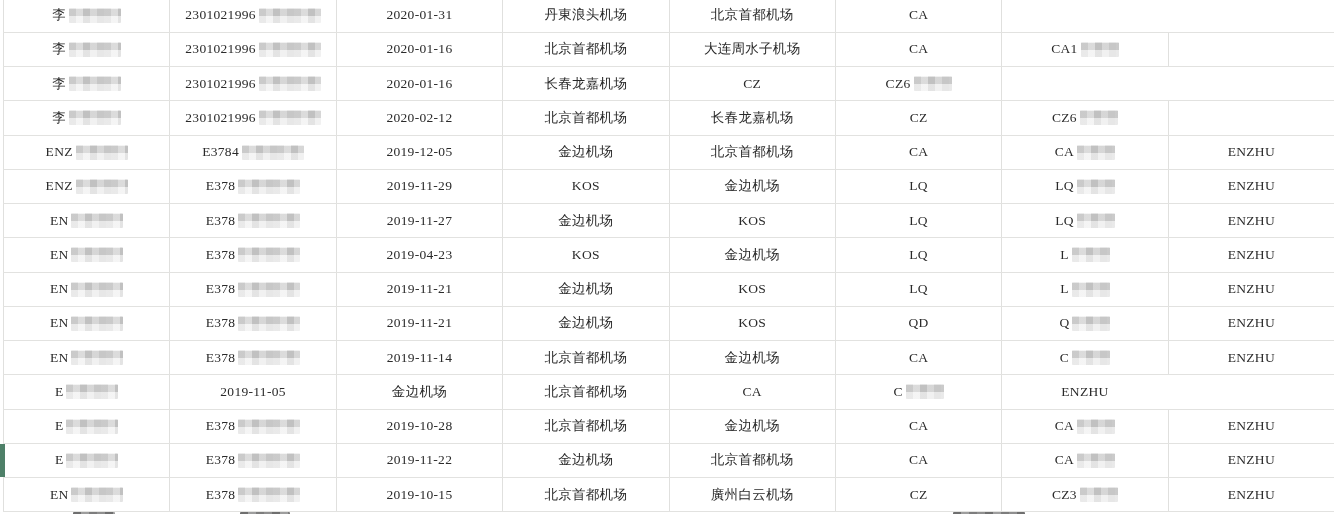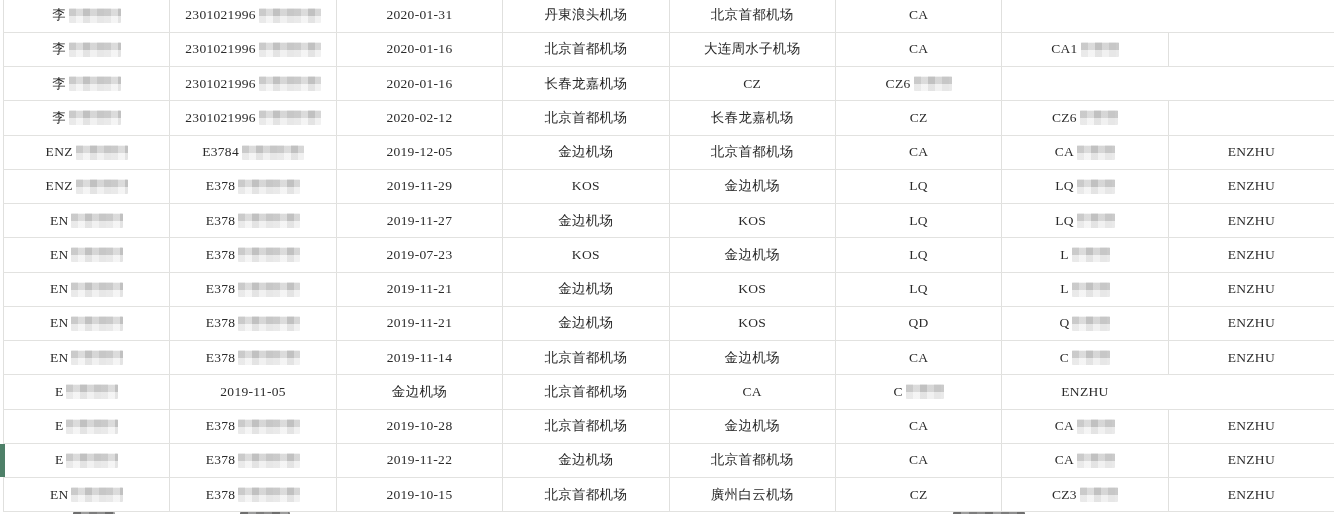--- a/index.html
+++ b/index.html
@@ -245,21 +245,21 @@
       <div class="row">
         <div class="cell">
           <span class="cell-text">EN</span>
           <span class="redact" style="width: 52px;"></span>
         </div>
         <div class="cell">
           <span class="cell-text">E378</span>
           <span class="redact" style="width: 62px;"></span>
         </div>
         <div class="cell">
-          <span class="cell-text">2019-07-23</span>
+          <span class="cell-text">2019-04-23</span>
         </div>
         <div class="cell">
           <span class="cell-text">KOS</span>
         </div>
         <div class="cell">
           <span class="cell-text">金边机场</span>
         </div>
         <div class="cell">
           <span class="cell-text">LQ</span>
         </div>

